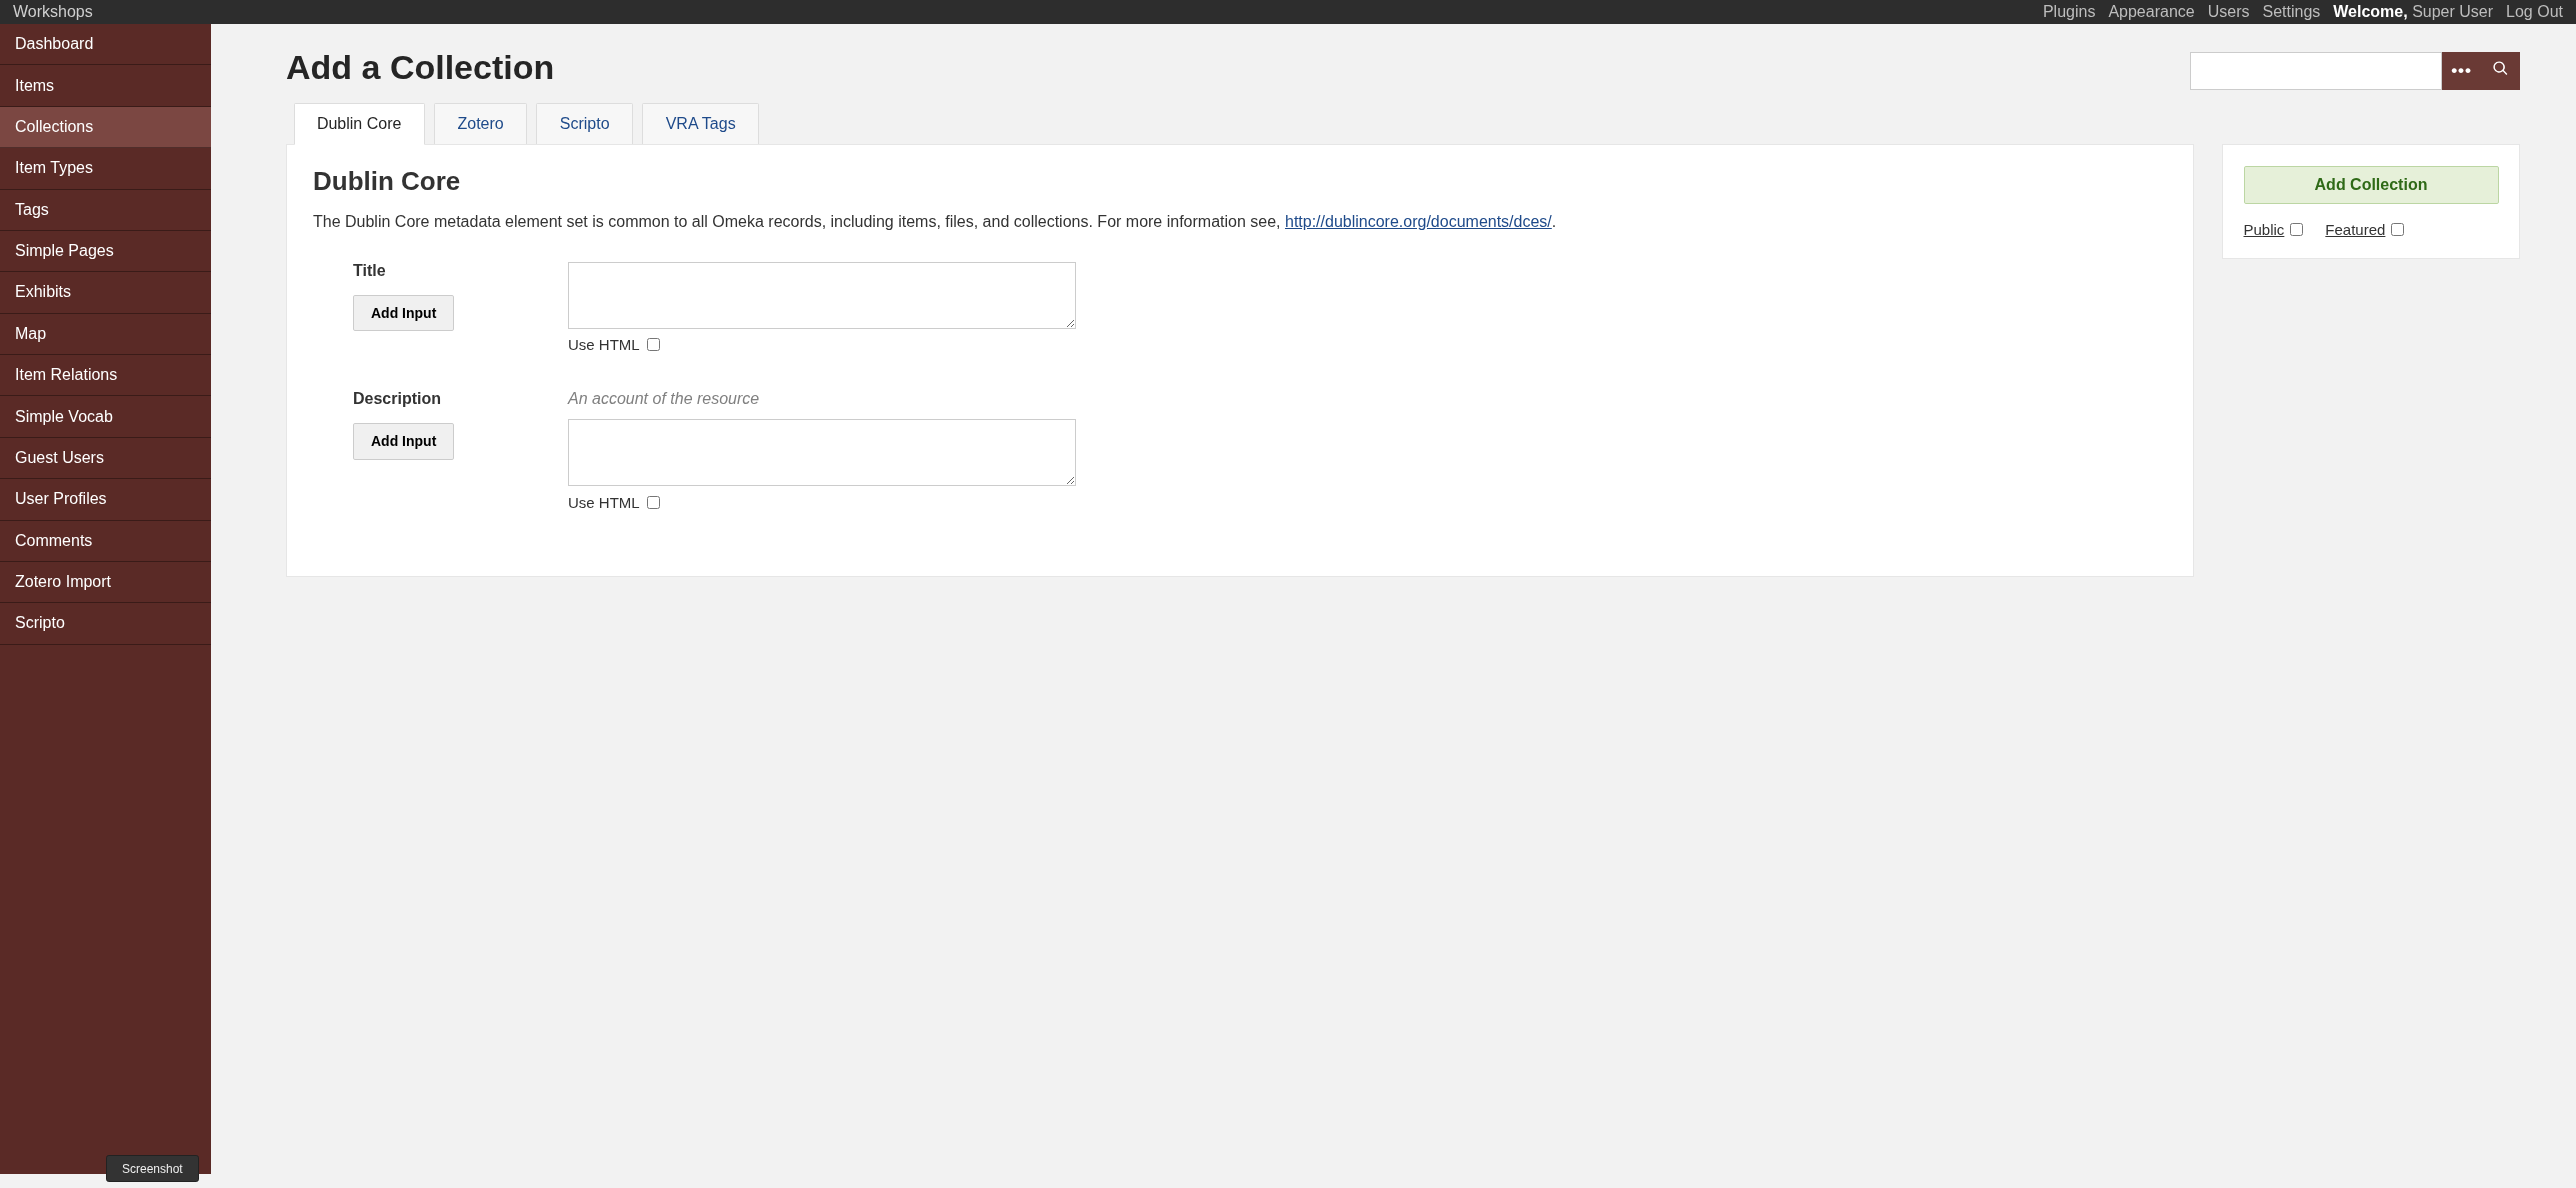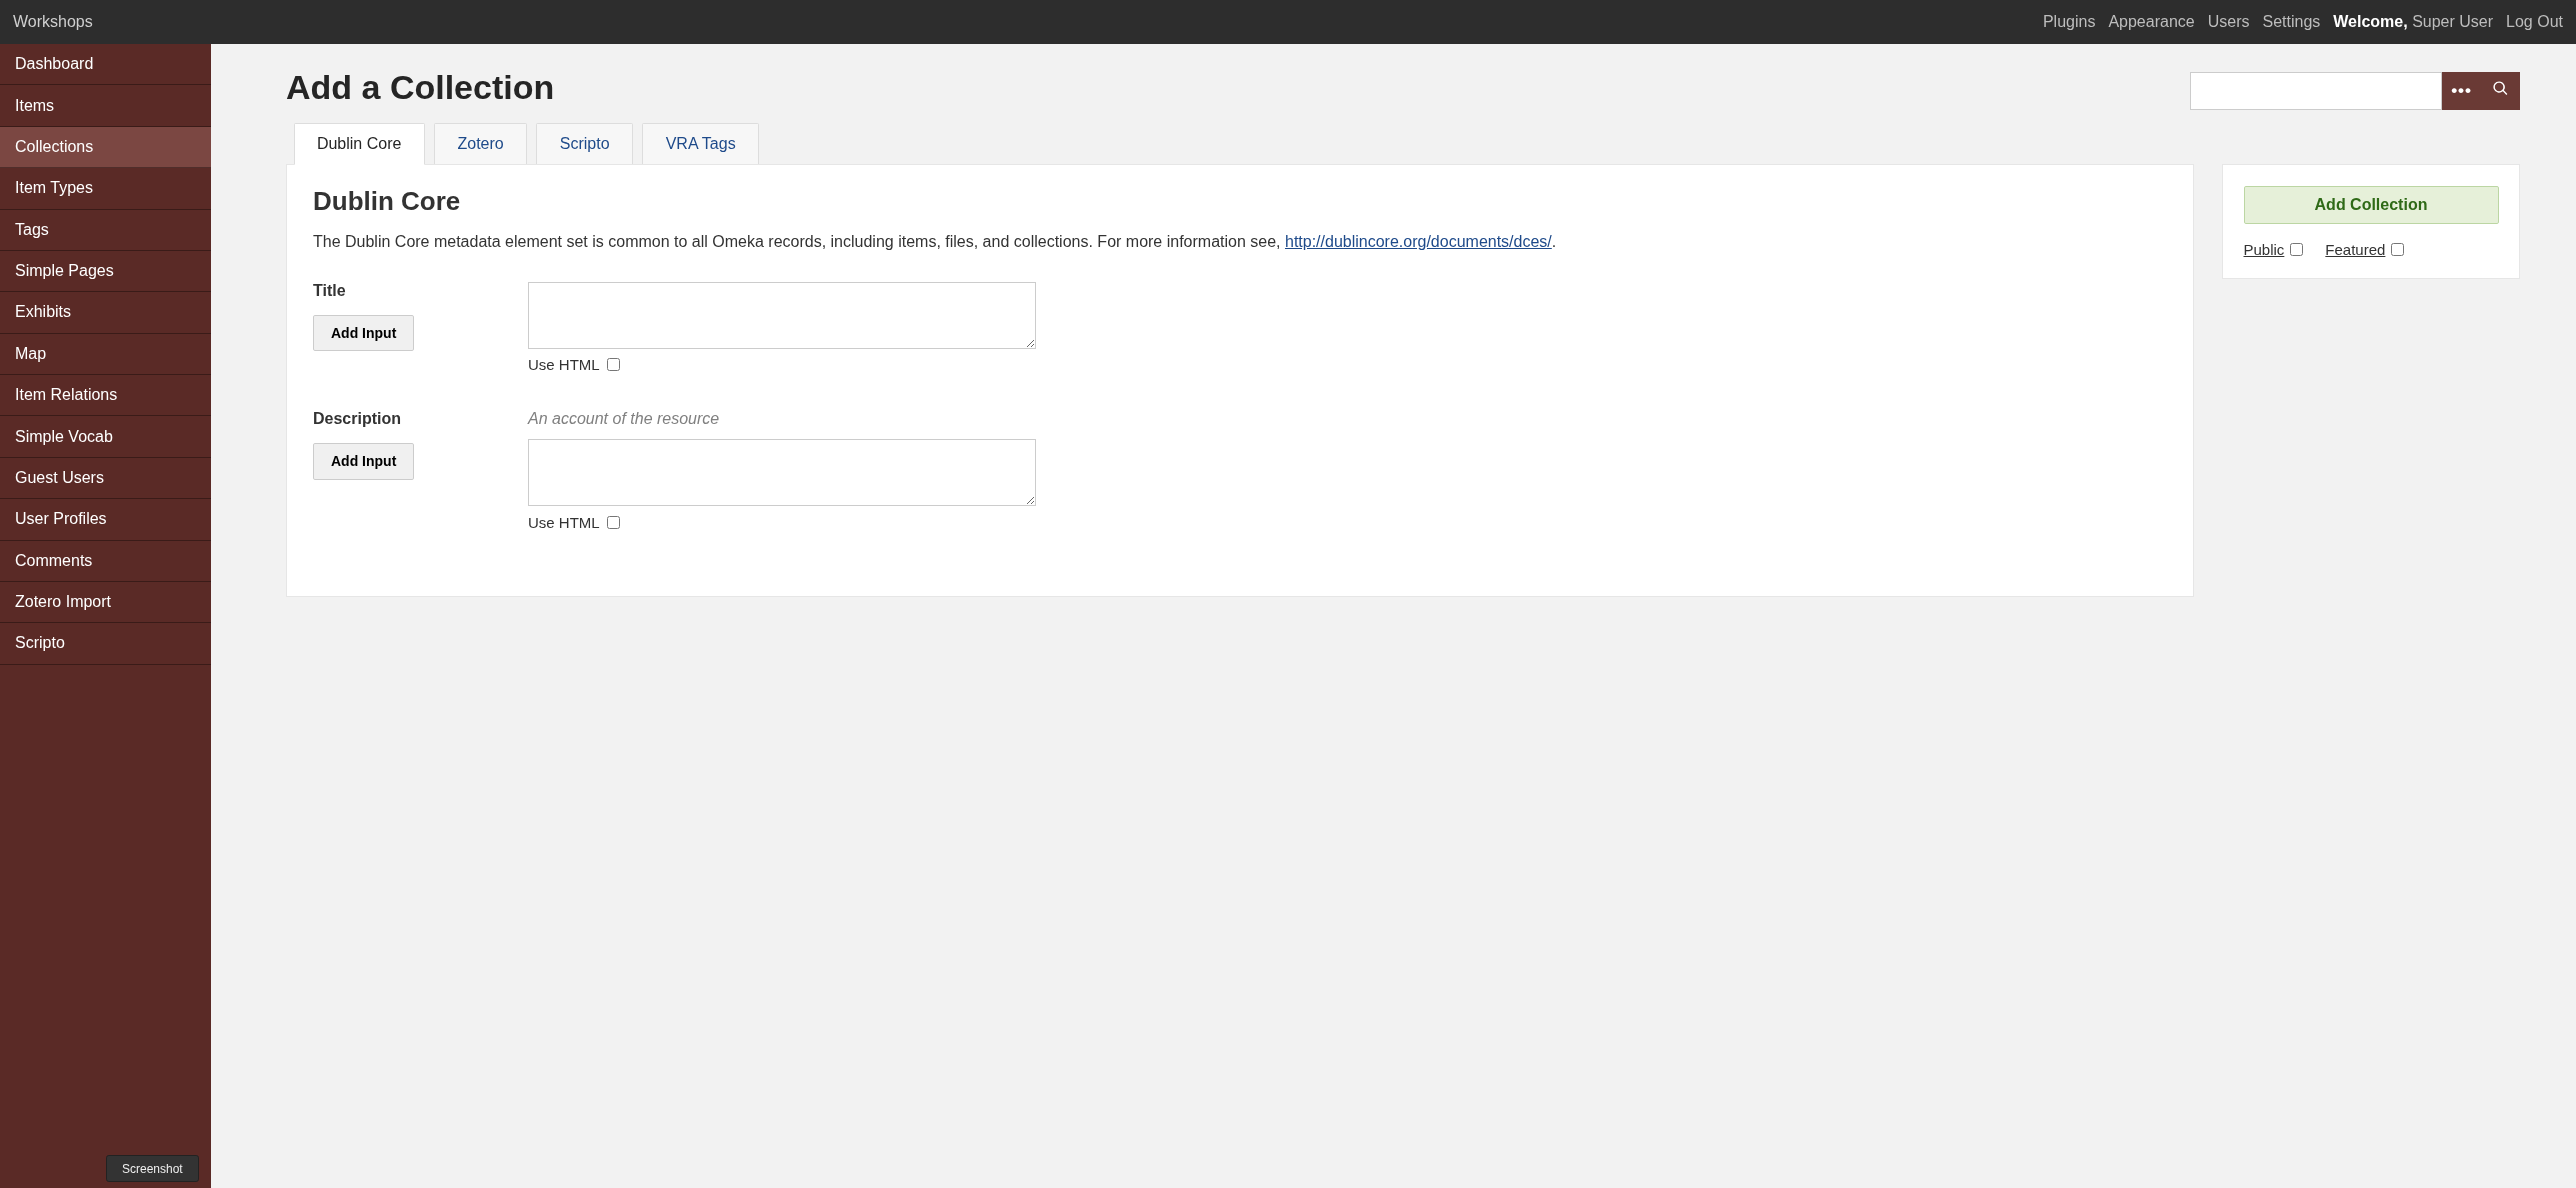--- a/index.html
+++ b/index.html
@@ -4,21 +4,21 @@
 <style>
 * { box-sizing: border-box; margin: 0; padding: 0; }
 body {
   font-family: "Segoe UI", "Helvetica Neue", Arial, sans-serif;
   font-size: 15px;
   background: #f2f2f2;
   color: #333;
 }
 .topbar {
   background: #2d2d2d;
-  height: 44px;
+  height: 24px;
   display: flex;
   align-items: center;
   padding: 0 13px;
   color: #cfcfcf;
 }
 .topbar .site-title { font-size: 16px; color: #cfcfcf; }
 .topbar .spacer { flex: 1; }
 .topbar .topnav { display: flex; gap: 13px; font-size: 16px; }
 .topbar .topnav span, .topbar .topnav a { color: #bdbdbd; cursor: pointer; }
 .topbar .welcome { color: #bdbdbd; }
@@ -135,21 +135,21 @@
   line-height: 1.5;
   margin-bottom: 28px;
 }
 .section-desc a { color: #1e4a8a; text-decoration: underline; }
 
 .field-row {
   display: flex;
   gap: 28px;
   margin-bottom: 37px;
 }
-.field-left { width: 187px; }
+.field-left { width: 187px; margin-left: 40px; }
 .field-label {
   font-size: 16px;
   font-weight: 700;
   margin-bottom: 15px;
 }
 .add-input-btn {
   background: #f0f0f0;
   border: 0.9px solid #ccc;
   padding: 9.3px 17px;
   font-size: 14px;

